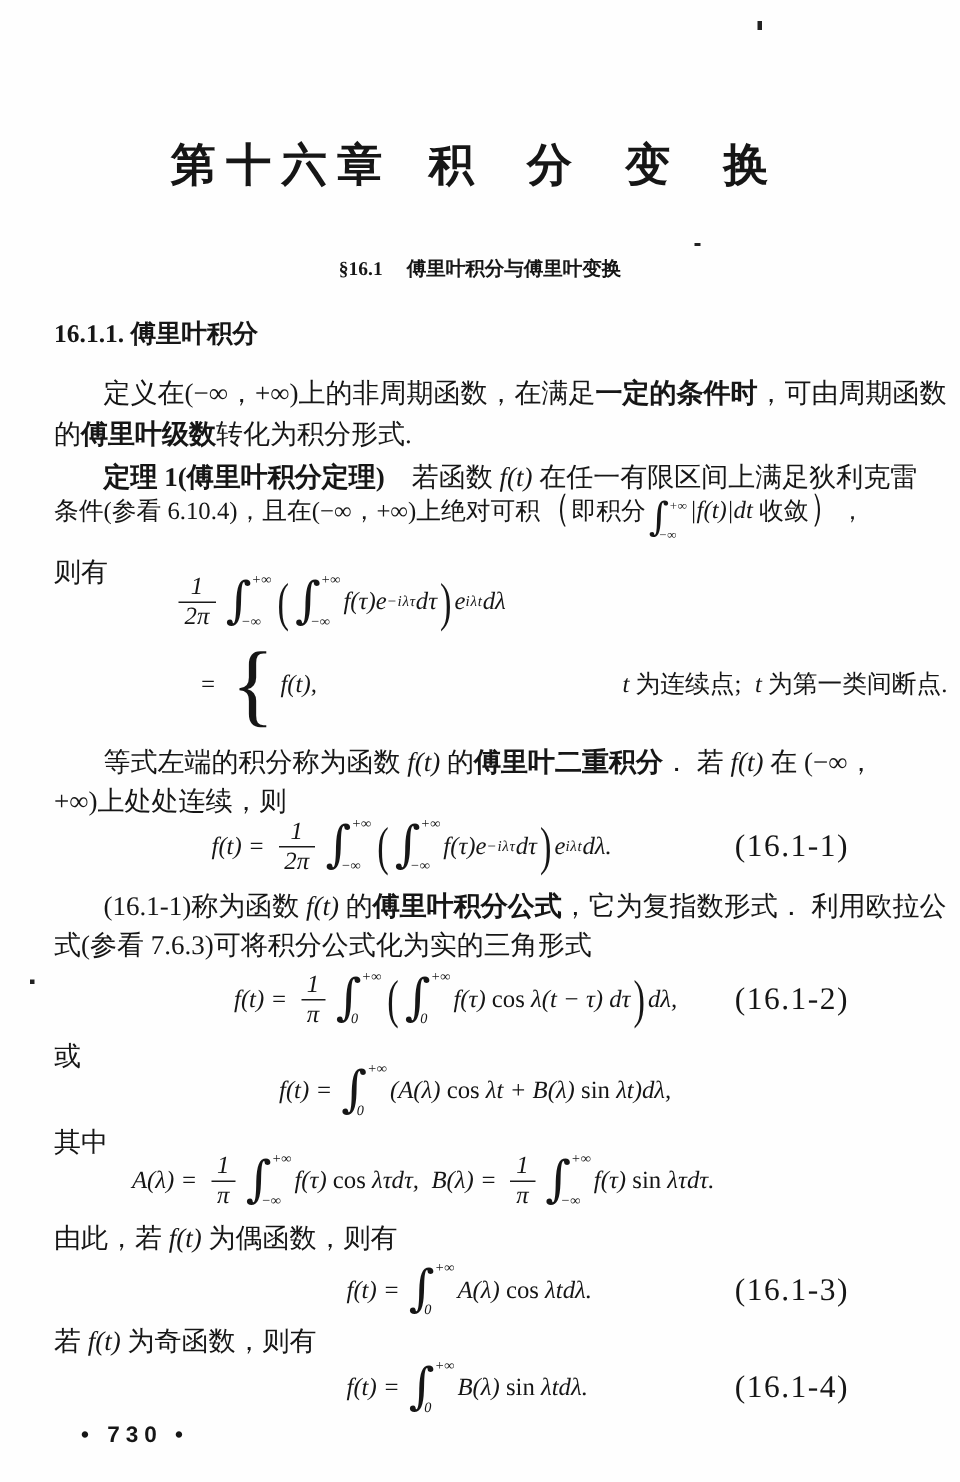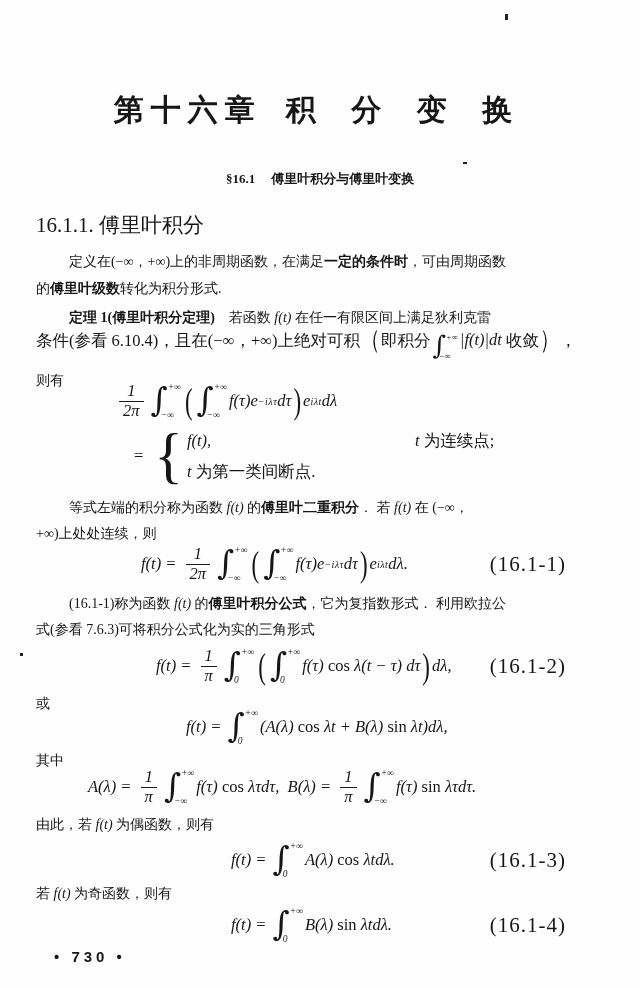--- a/index.html
+++ b/index.html
@@ -2,50 +2,50 @@
 <html><head>
 <meta charset="utf-8">
 <style>
   html,body{margin:0;padding:0;background:#ffffff;}
   .page{
     position:relative;width:640px;height:988px;overflow:hidden;
     background:#fefefe;color:#161616;
     font-family:"Liberation Serif","DejaVu Serif",serif;
   }
   .abs{position:absolute;left:36px;right:34px;}
-  .line{font-size:14px;line-height:24px;white-space:nowrap;}
+  .line{font-size:18px;line-height:24px;white-space:nowrap;}
   .indent{padding-left:33px;}
   .bold{font-weight:bold;}
   .mi{font-style:italic;}
   .rm{font-style:normal;}
   .chapter{top:90px;left:0;right:0;text-align:center;font-size:30px;font-weight:bold;letter-spacing:7px;}
   .chapter .cname{margin-left:24px;letter-spacing:14px;}
   .section{top:170px;left:0;right:0;text-align:center;font-size:13px;font-weight:bold;}
   .section .snum{margin-right:16px;}
-  .subsection{top:211px;font-size:21px;font-weight:normal;}
+  .subsection{top:211px;font-size:17px;font-weight:bold;}
   .lineflex{display:flex;align-items:flex-start;font-size:16.5px;}
   .lineflex span{white-space:pre;}
   .frow{display:flex;align-items:center;font-size:16.5px;font-style:italic;position:absolute;left:36px;right:34px;}
   .frow span{white-space:pre;}
   .frac{display:inline-flex;flex-direction:column;align-items:center;text-align:center;margin:0 5px;font-style:italic;line-height:1.15;}
   .frac .den{border-top:1.4px solid #1a1a1a;padding:0 4px;}
   .frac .num{padding:0 4px;}
   .int{display:inline-flex;align-items:stretch;margin:0 2px;}
   .isign{font-size:33px;line-height:40px;font-style:normal;font-family:"DejaVu Serif",serif;}
   .ib{display:flex;flex-direction:column;justify-content:space-between;font-size:9.5px;font-style:italic;height:38px;padding:2px 0 3px;}
   .ib .lo{margin-left:-7px;}
   .int.small .isign{font-size:26px;line-height:30px;}
   .int.small .ib{height:29px;font-size:8.5px;}
   .bp{display:inline-block;font-size:23px;transform:scaleY(1.55);line-height:1;margin:0 2px;font-style:normal;font-weight:400;}
   .bps{display:inline-block;font-size:19px;transform:scaleY(1.35);line-height:1;margin:0 1px;font-style:normal;}
   .sup{font-size:10px;vertical-align:7px;letter-spacing:0.5px;text-align:center;}
   .eqlabel{position:absolute;right:40px;top:50%;transform:translateY(-50%);font-style:normal;font-size:21px;letter-spacing:1px;}
   .cases{display:flex;align-items:center;font-size:16.5px;font-style:italic;}
   .brace{font-size:60px;font-weight:300;line-height:0.9;transform:scaleY(1.02);font-style:normal;margin:0 4px 0 10px;}
-  .caserows{display:flex;flex-direction:column;gap:9px;}
+  .caserows{display:flex;flex-direction:row;gap:9px;}
   .caserow{display:flex;align-items:center;}
   .caseexpr{width:228px;display:flex;align-items:center;}
   .casecond{font-style:normal;white-space:pre;}
   .casecond .mi{font-style:italic;}
   .pagenum{top:948px;left:54px;font-size:15px;font-weight:bold;letter-spacing:4px;font-family:"Liberation Sans",sans-serif;}
   .speck{position:absolute;background:#222;}
 </style>
 </head>
 <body>
 

